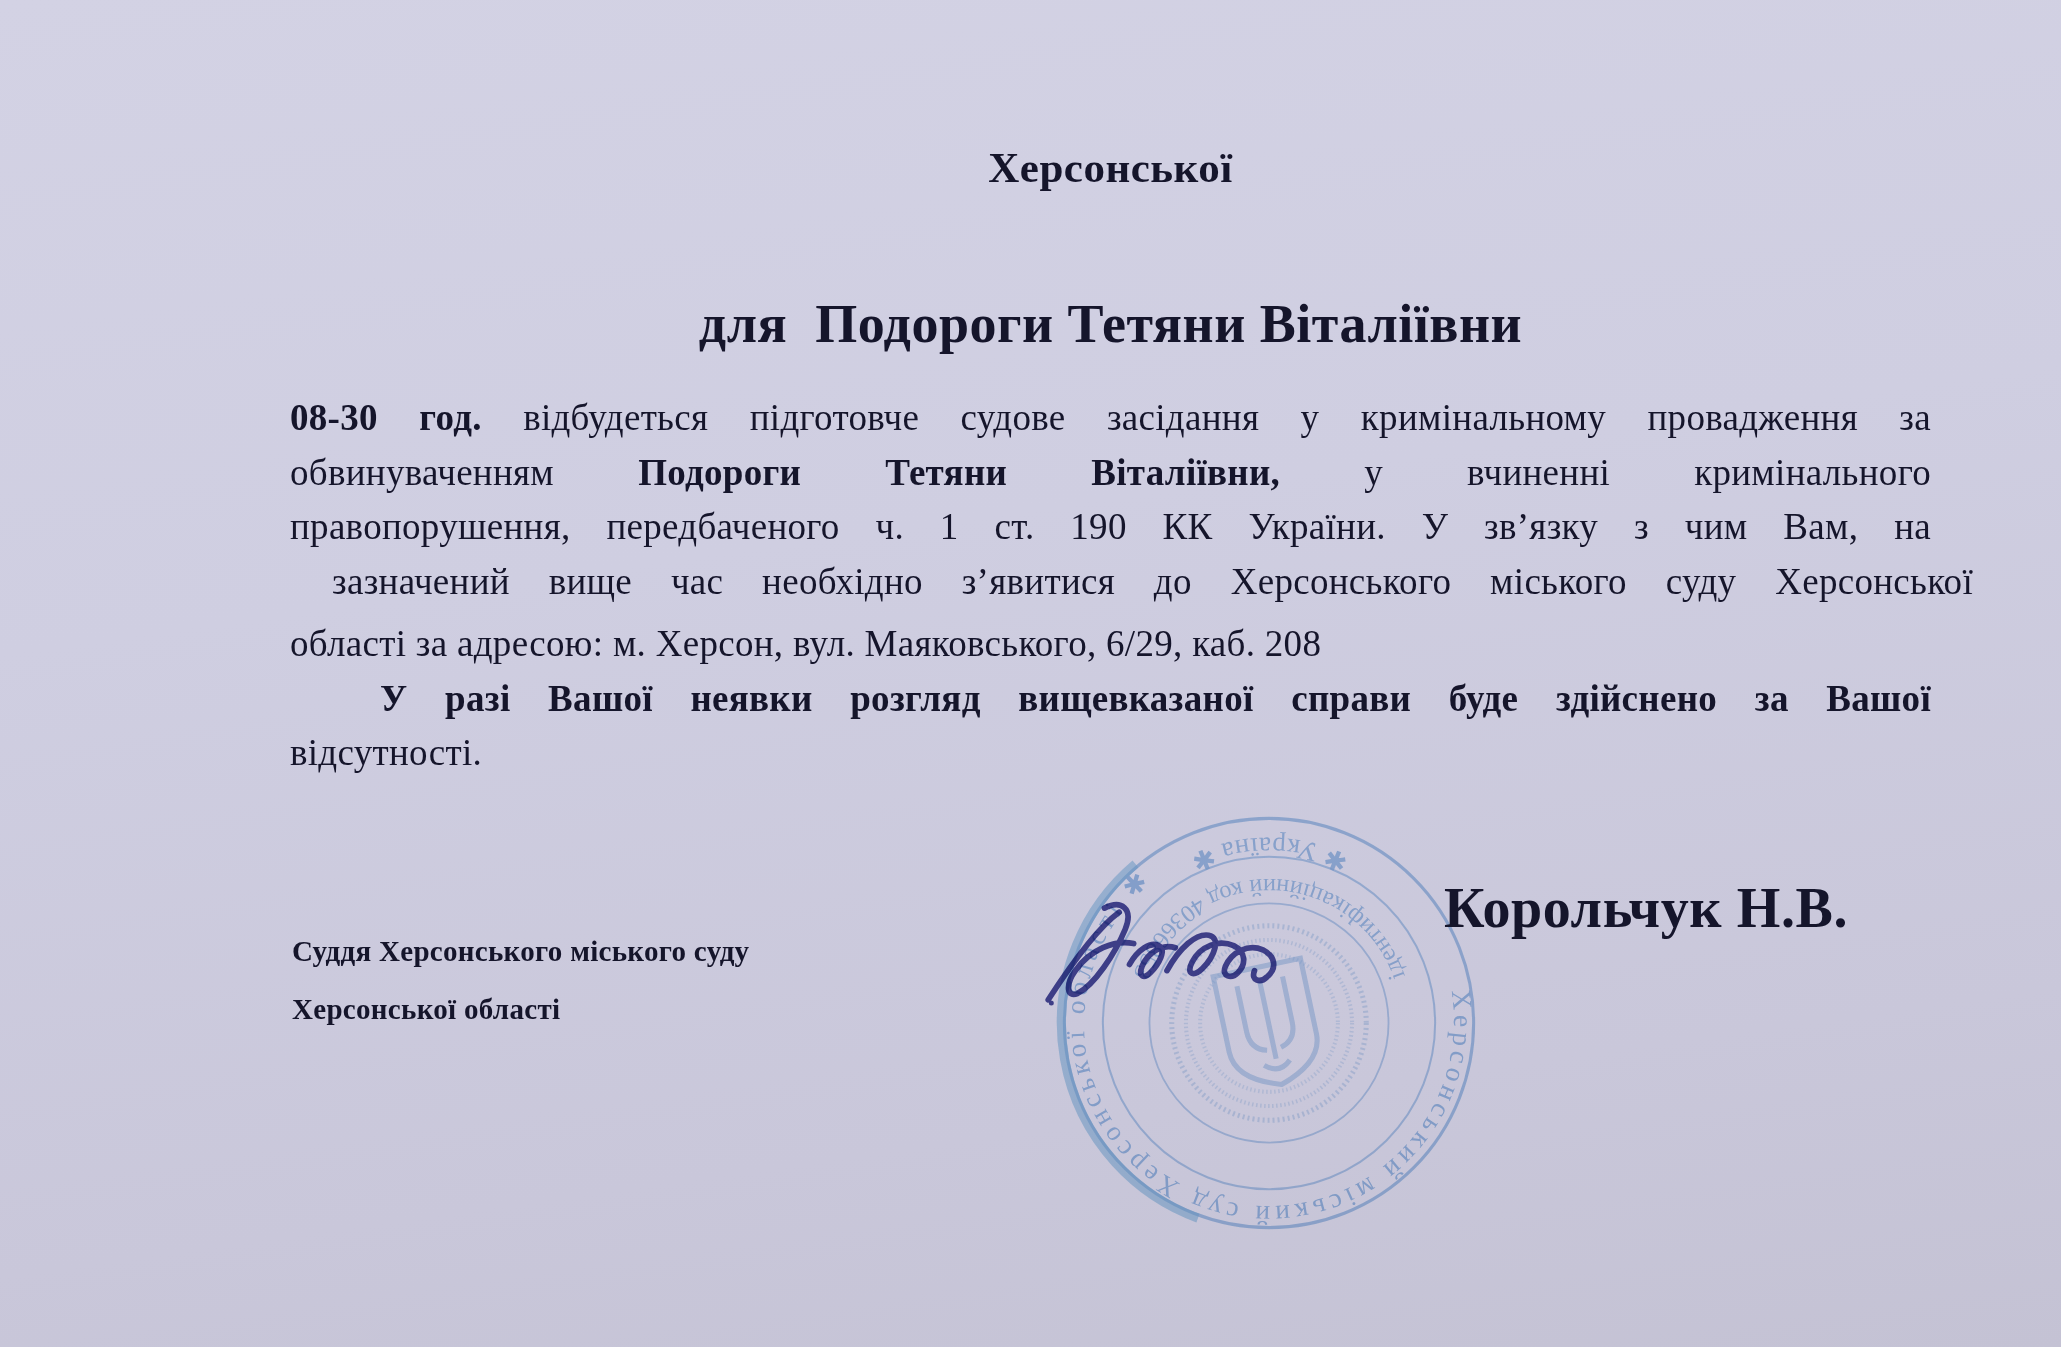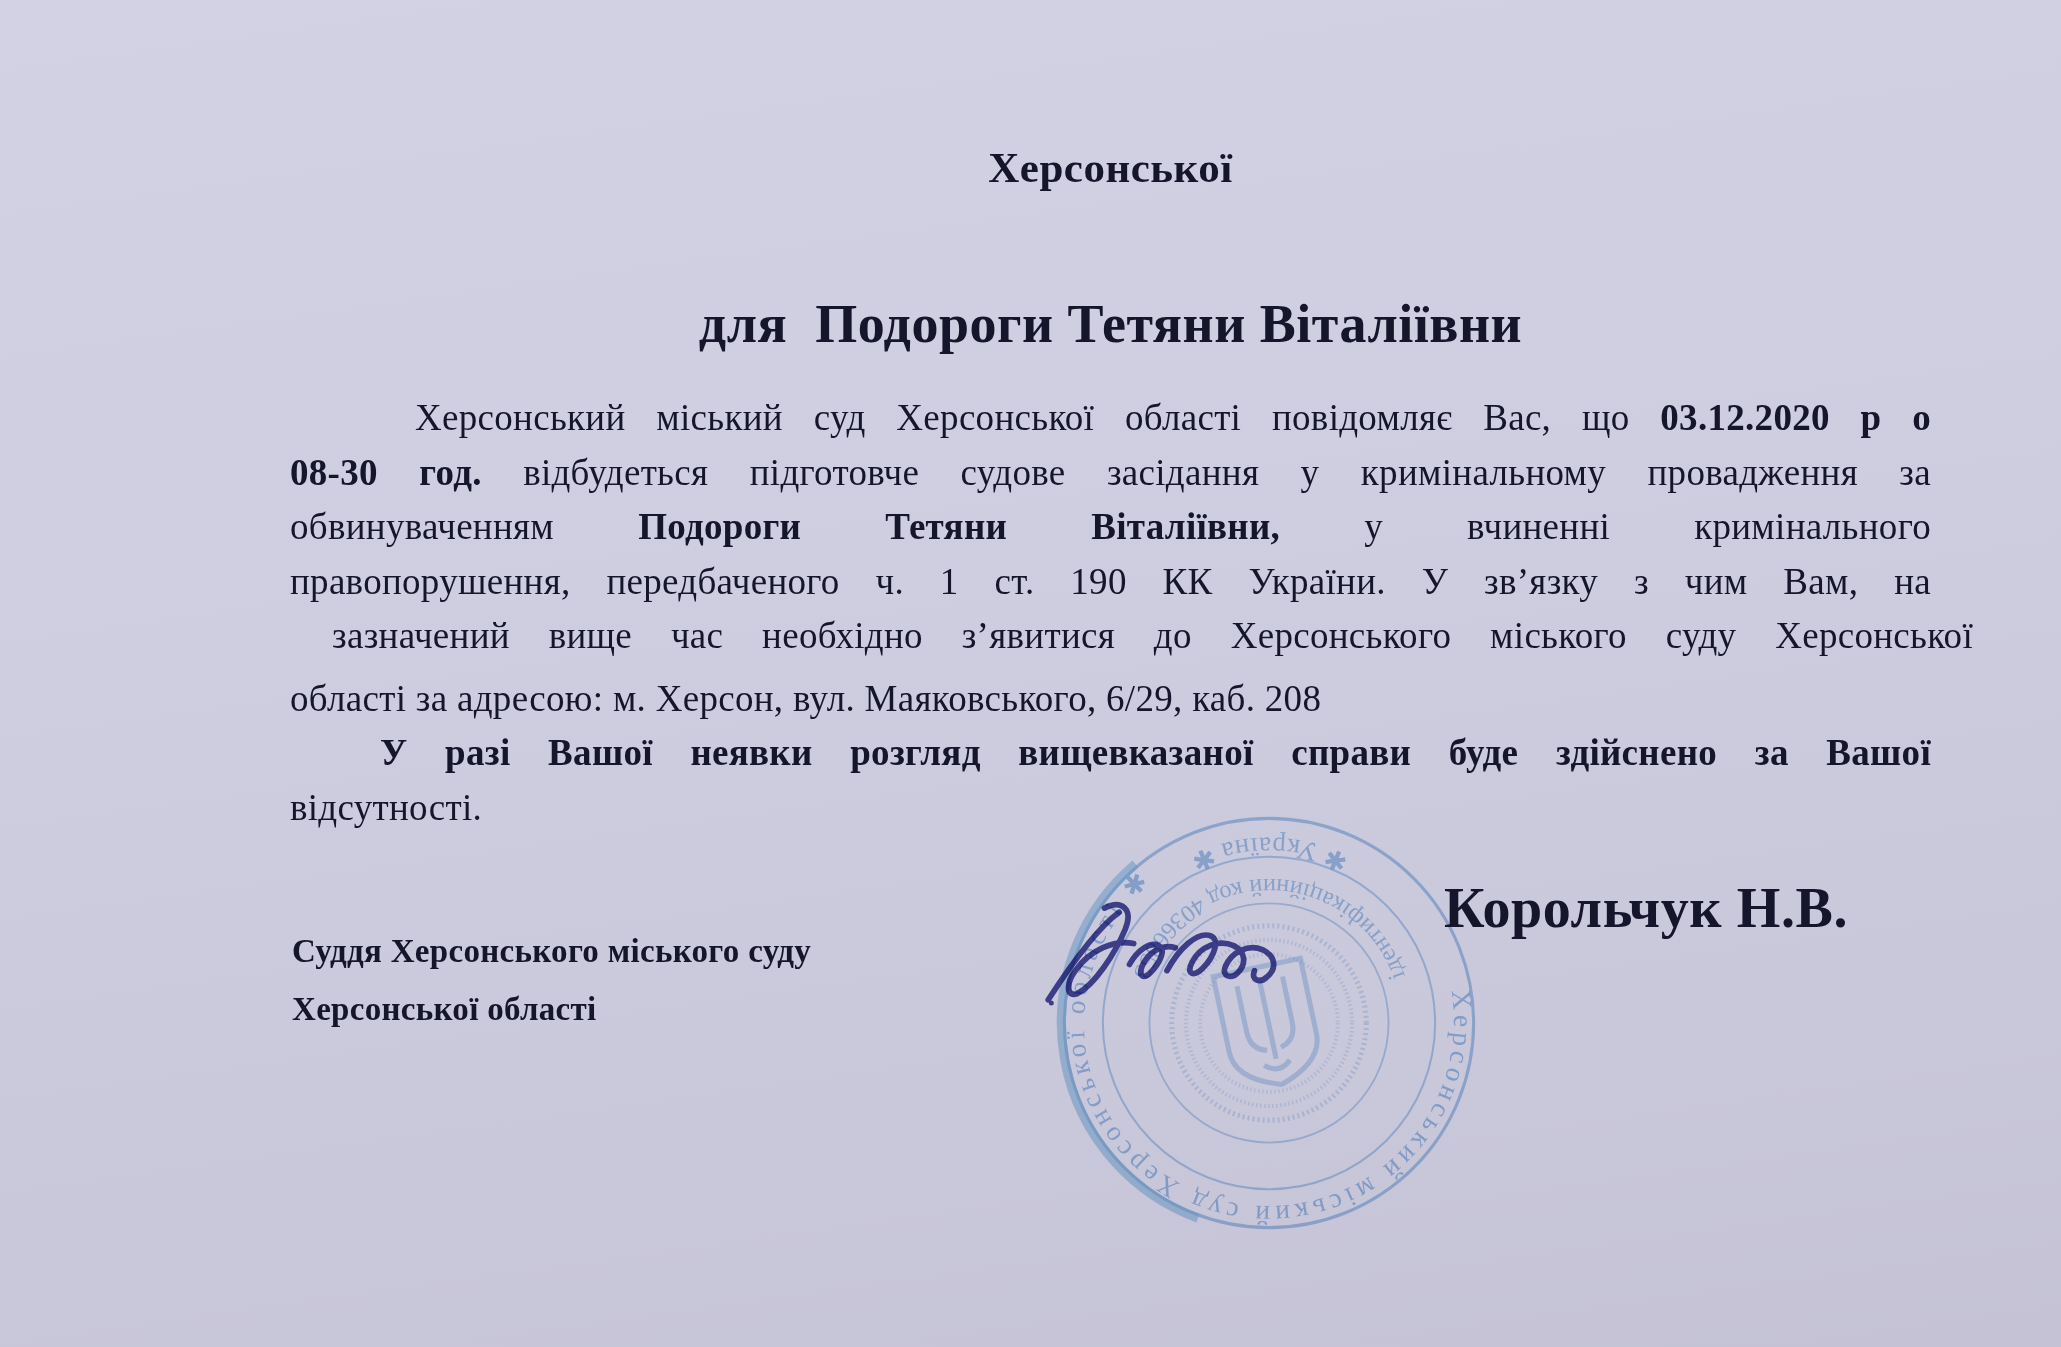--- a/index.html
+++ b/index.html
@@ -31,21 +31,21 @@
   }
   .body-text{
     position:absolute;left:290px;top:391px;width:1641px;
     font-size:37px;line-height:54.5px;letter-spacing:.3px;
   }
   .doc-line{width:100%;}
   .doc-line.jst{text-align:justify;text-align-last:justify;}
   .doc-line .b{font-weight:bold;}
   .sig-left{
     position:absolute;left:292px;top:922px;
-    font-size:33px;font-weight:bold;line-height:58px;letter-spacing:.3px;
+    font-size:29px;font-weight:bold;line-height:58px;letter-spacing:.3px;
   }
   .judge-name{
     position:absolute;left:1444px;top:876px;
     font-size:56px;font-weight:bold;letter-spacing:.6px;
   }
   .stamp{
     position:absolute;left:1036px;top:790px;width:466px;height:466px;
     mix-blend-mode:multiply;filter:blur(.6px);opacity:.8;
   }
   .stamp text{
@@ -60,21 +60,20 @@
 </head>
 <body>
 
 <div class="photo">
   <div class="doc">
 
     <div class="title">Херсонської</div>
     <div class="subtitle">для  Подороги Тетяни Віталіївни</div>
 
     <div class="body-text">
-        <div class="doc-line jst" style="text-indent: 125px;"><span>Херсонський міський суд Херсонської області повідомляє Вас, що </span><span class="b">03.12.2020 р о</span></div>
         <div class="doc-line jst" style="text-indent: 0px;"><span class="b">08-30 год.</span><span> відбудеться підготовче судове засідання у кримінальному провадження за</span></div>
         <div class="doc-line jst" style="text-indent: 0px;"><span>обвинуваченням </span><span class="b">Подороги Тетяни Віталіївни,</span><span> у вчиненні кримінального</span></div>
         <div class="doc-line jst" style="text-indent: 0px;"><span>правопорушення, передбаченого ч. 1 ст. 190 КК України. У зв’язку з чим Вам, на</span></div>
         <div class="doc-line jst" style="text-indent: 0px; margin-left: 42px;"><span>зазначений вище час необхідно з’явитися до Херсонського міського суду Херсонської</span></div>
         <div class="doc-line" style="text-indent: 0px; margin-top: 8px;"><span>області за адресою: м. Херсон, вул. Маяковського, 6/29, каб. 208</span></div>
         <div class="doc-line jst" style="text-indent: 90px; font-weight: bold;"><span>У разі Вашої неявки розгляд вищевказаної справи буде здійснено за Вашої</span></div>
         <div class="doc-line" style="text-indent: 0px;"><span>відсутності.</span></div>
       </div>
 
     <svg class="stamp" viewBox="0 0 460 460" aria-hidden="true">

